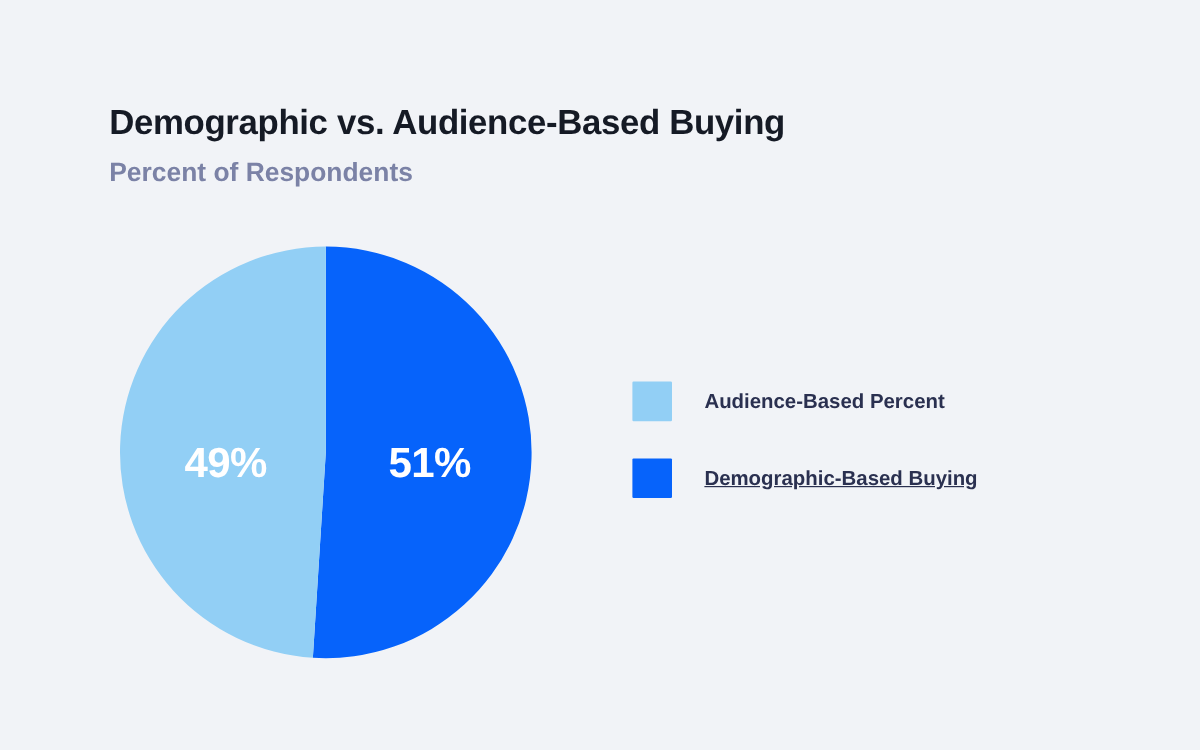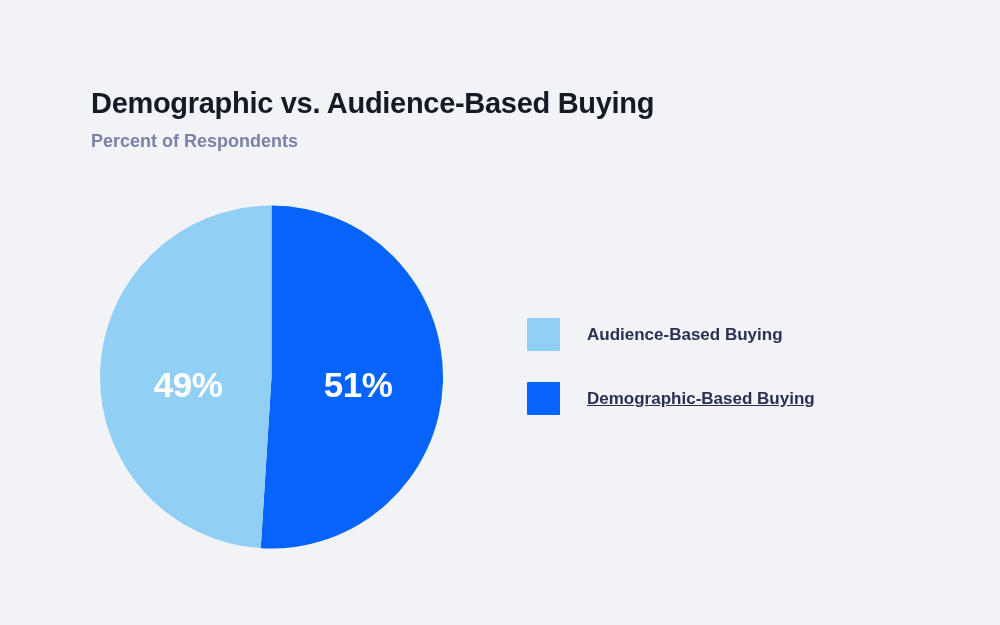--- a/index.html
+++ b/index.html
@@ -36,21 +36,21 @@
     font-size: 29px;
     font-weight: 700;
     letter-spacing: -0.3px;
     color: #151a25;
     line-height: 1.18;
     margin: 0;
     white-space: nowrap;
   }
 
   #chart-subtitle {
-    font-size: 18px;
+    font-size: 22px;
     font-weight: 600;
     color: #7b82a6;
     line-height: 1.2;
     margin: 0;
     padding-top: 11px;
     white-space: nowrap;
   }
 
   #pie-area {
     position: absolute;
@@ -120,21 +120,21 @@
       <path id="slice-audience" d="M 181.5 182 L 170.7314259007228 353.16158392544855 A 171.5 171.5 0 0 1 181.49999999999997 10.5 Z" fill="#92cff5"></path>
       <text id="slice-label-demographic" class="slice-label" text-anchor="middle" dominant-baseline="middle" x="268" y="193" fill="#ffffff">51%</text>
       <text id="slice-label-audience" class="slice-label" text-anchor="middle" dominant-baseline="middle" x="98" y="193" fill="#ffffff">49%</text>
     </svg>
   </div>
 
   <div id="legend">
 
     <div class="legend-row">
       <span class="legend-swatch" id="swatch-0" style="background: rgb(146, 207, 245);"></span>
-      <span class="legend-label" style="color: rgb(42, 48, 80);">Audience-Based Buying</span>
+      <span class="legend-label" style="color: rgb(42, 48, 80);">Audience-Based Percent</span>
     </div>
 
     <div class="legend-row">
       <span class="legend-swatch" id="swatch-1" style="background: rgb(6, 99, 251);"></span>
       <span class="legend-label" style="color: rgb(42, 48, 80); text-decoration: underline;">Demographic-Based Buying</span>
     </div>
 
   </div>
 
 </div>

